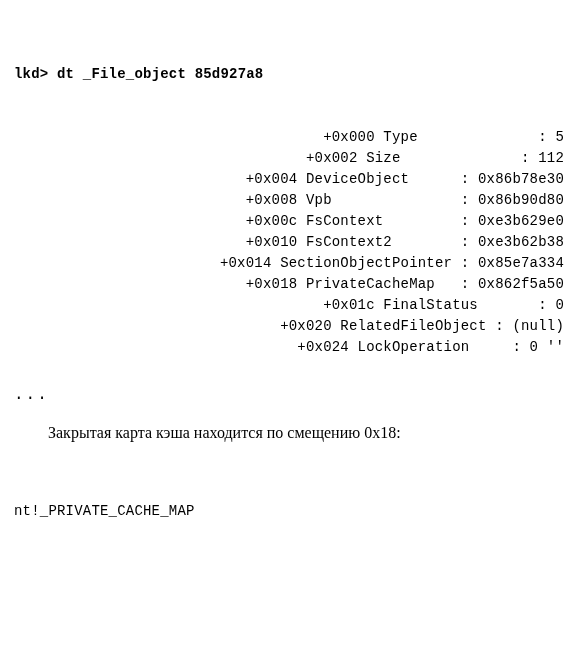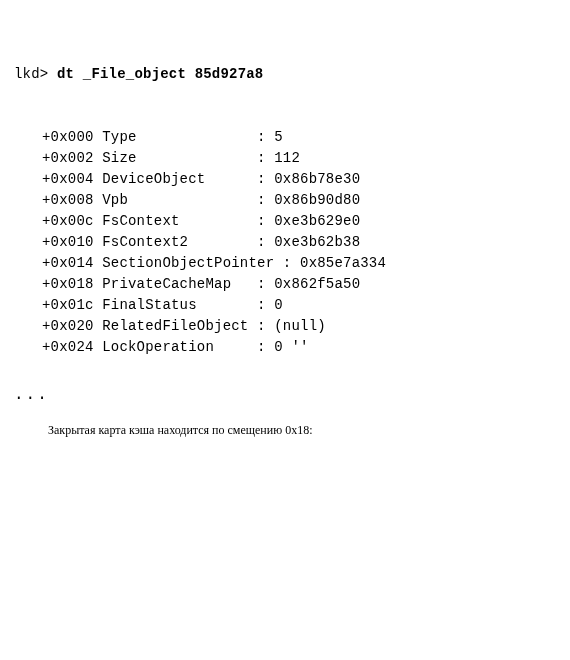--- a/index.html
+++ b/index.html
@@ -16,57 +16,59 @@
     font-family: "Courier New", Consolas, monospace;
     font-size: 14px;
     line-height: 1.5;
   }
   .mono {
     font-family: "Courier New", Consolas, monospace;
     white-space: pre;
     letter-spacing: 0.2px;
   }
   .prompt {
-    font-weight: normal;
+    font-weight: bold;
   }
   .cmd {
     font-weight: bold;
     margin-top: 20px;
   }
   .struct-line {
     padding-left: 0;
   }
   .field-row {
     padding-left: 28px;
     white-space: pre;
+    text-align: right;
   }
   .ellipsis {
     padding-left: 0;
     margin-top: 4px;
     margin-bottom: 6px;
     font-size: 16px;
     letter-spacing: 2px;
   }
   .prose {
     font-family: "Times New Roman", Georgia, serif;
-    font-size: 12px;
+    font-size: 16px;
     white-space: normal;
     margin: 14px 0 14px 34px;
   }
   .block {
     margin: 0;
   }
 </style>
 </head>
 <body>
 
 <div class="block mono">
   <div class="struct-line"><span class="prompt">lkd&gt;</span> <span class="cmd">dt _File_object 85d927a8</span></div>
   <div id="fields1"><div class="field-row mono"><span>+0x000</span><span> Type             </span><span> : </span><span>5</span></div><div class="field-row mono"><span>+0x002</span><span> Size             </span><span> : </span><span>112</span></div><div class="field-row mono"><span>+0x004</span><span> DeviceObject     </span><span> : </span><span>0x86b78e30</span></div><div class="field-row mono"><span>+0x008</span><span> Vpb              </span><span> : </span><span>0x86b90d80</span></div><div class="field-row mono"><span>+0x00c</span><span> FsContext        </span><span> : </span><span>0xe3b629e0</span></div><div class="field-row mono"><span>+0x010</span><span> FsContext2       </span><span> : </span><span>0xe3b62b38</span></div><div class="field-row mono"><span>+0x014</span><span> SectionObjectPointer</span><span> : </span><span>0x85e7a334</span></div><div class="field-row mono"><span>+0x018</span><span> PrivateCacheMap  </span><span> : </span><span>0x862f5a50</span></div><div class="field-row mono"><span>+0x01c</span><span> FinalStatus      </span><span> : </span><span>0</span></div><div class="field-row mono"><span>+0x020</span><span> RelatedFileObject</span><span> : </span><span>(null)</span></div><div class="field-row mono"><span>+0x024</span><span> LockOperation    </span><span> : </span><span>0 ''</span></div></div>
 </div>
 
 <div class="mono ellipsis">...</div>
 
 <div class="prose">Закрытая карта кэша находится по смещению 0x18:</div>
 
 <div class="block mono">
+  <div class="struct-line">nt!_PRIVATE_CACHE_MAP</div>
   
 </div>
 
 </body></html>

